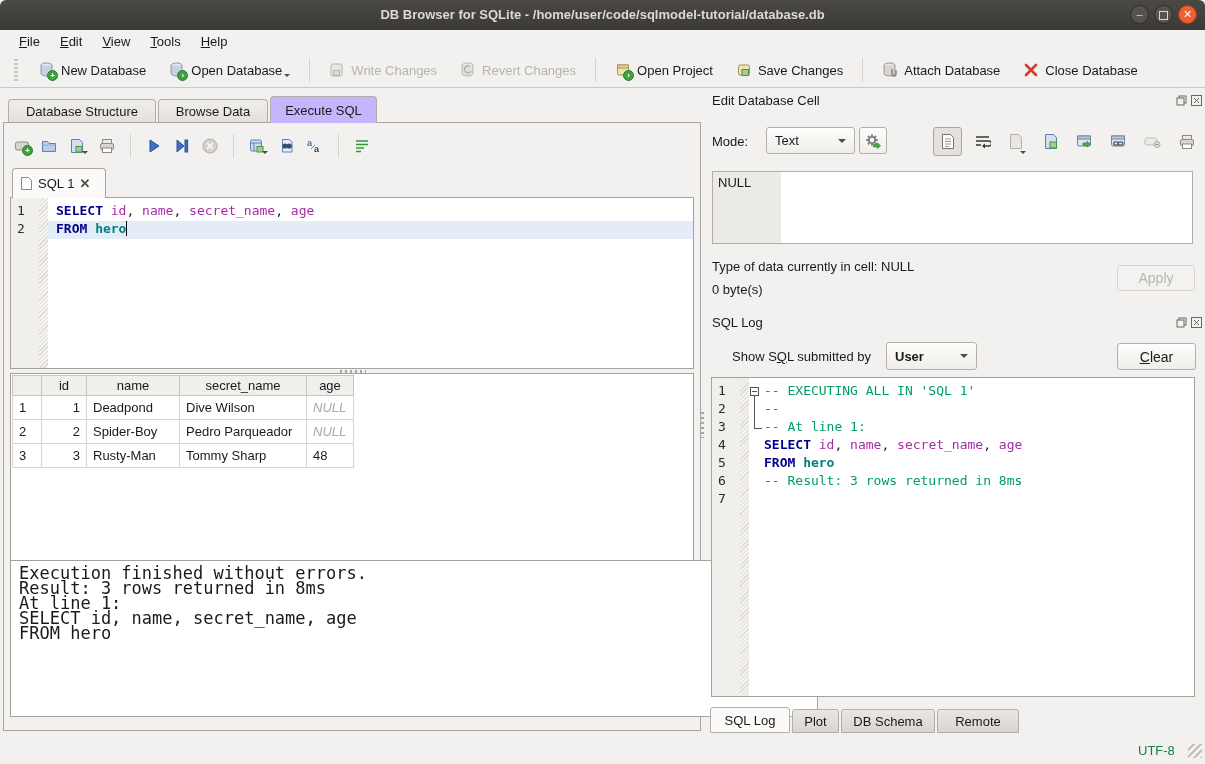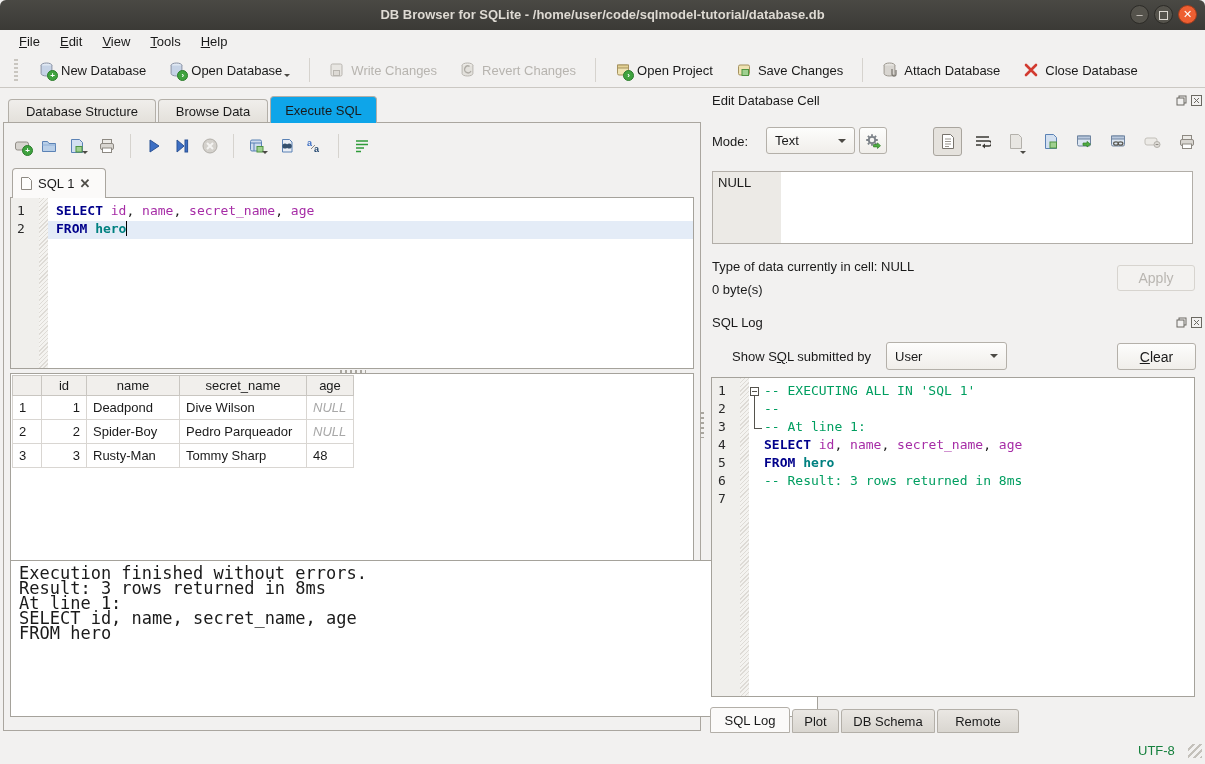--- a/index.html
+++ b/index.html
@@ -31,21 +31,21 @@
   .caret{display:inline-block;width:0;height:0;border-left:4px solid transparent;border-right:4px solid transparent;border-top:4px solid #4c4a45;}
   .caret.sm{border-left-width:3px;border-right-width:3px;border-top-width:3px;align-self:flex-end;margin:0 0 1px -4px;}
   .badge{position:absolute;right:-3px;bottom:-3px;width:9px;height:9px;border-radius:50%;
          color:#fff;font-size:8px;line-height:9px;text-align:center;font-weight:bold;}
   .bg-green{background:#3fa33f;border:1px solid #2c7c2c;}
   .iconwrap{position:relative;display:inline-block;width:16px;height:16px;}
   
   .mtab{position:absolute;box-sizing:border-box;border:1px solid #b3afa8;border-bottom:none;
         border-radius:4px 4px 0 0;background:linear-gradient(#f0eeeb,#e3e0da);
         text-align:center;}
-  .mtab.active{background:#0ea5e9;z-index:3;}
+  .mtab.active{background:#c4b5fd;z-index:3;}
   
   .frame{border:1px solid #aaa69f;box-sizing:border-box;background:#f2f1f0;}
   .white{background:#fff;border:1px solid #a5a29b;box-sizing:border-box;}
   
   .gutter{background:#f0efec;border-right:1px solid #c9c6c0;}
   .hatch{background:repeating-linear-gradient(135deg,#dedbd6 0 1px,#f4f3f0 1px 3px);}
   .lnum{position:absolute;font-family:"DejaVu Sans Mono",monospace;font-size:13px;color:#2a2a2a;}
   .edline{position:absolute;white-space:pre;font-family:"DejaVu Sans Mono",monospace;font-size:13px;}
   .curline{background:#e4ecf7;}
   .kw{color:#00008b;font-weight:bold;}
@@ -431,21 +431,21 @@
         <rect x="3" y="1" width="7" height="7" fill="none" stroke="#6b6962"></rect>
         <rect x="1" y="3" width="7" height="7" fill="#f2f1f0" stroke="#6b6962"></rect>
       </svg>
     <svg width="11" height="11" viewBox="0 0 11 11">
         <rect x="0.5" y="0.5" width="10" height="10" fill="none" stroke="#6b6962"></rect>
         <path d="M3 3 l5 5 M8 3 l-5 5" stroke="#6b6962"></path>
       </svg>
   </div>
 
   <div class="abs" style="left:732px;top:349px;"><span>Show S</span><u>Q</u><span>L submitted by</span></div>
-  <div class="abs sel" style="left:886px;top:342px;width:121px;height:28px;">
+  <div class="abs sel" style="left:886px;top:342px;width:91px;height:28px;font-weight:bold;">
     <span>User</span>
     <span class="caret"></span>
   </div>
   <div class="abs pbtn" style="left:1117px;top:343px;width:79px;height:27px;font-size:14px;">
       <span><u>C</u><span>lear</span></span>
     </div>
 
   <div class="abs white" style="left:711px;top:377px;width:484px;height:320px;">
     <div class="abs gutter" style="left:0;top:0;width:28px;height:318px;"></div>
     <div class="abs hatch" style="left:28px;top:0;width:9px;height:318px;"></div>

